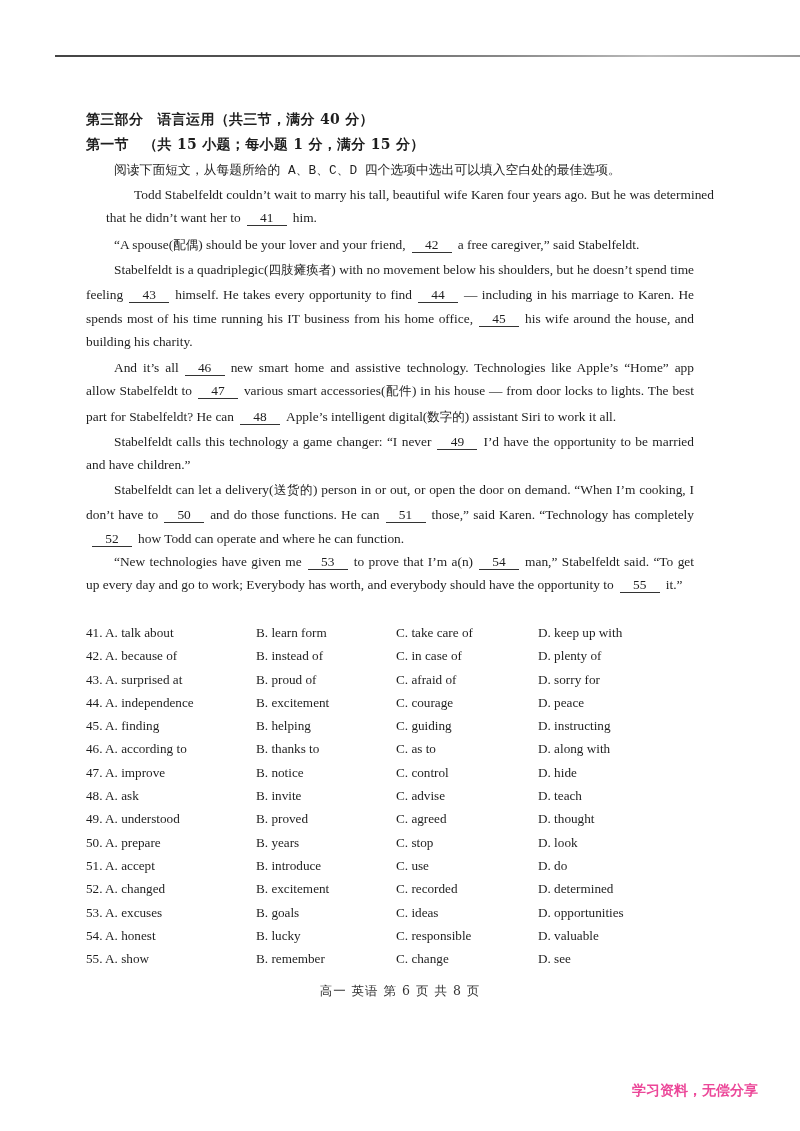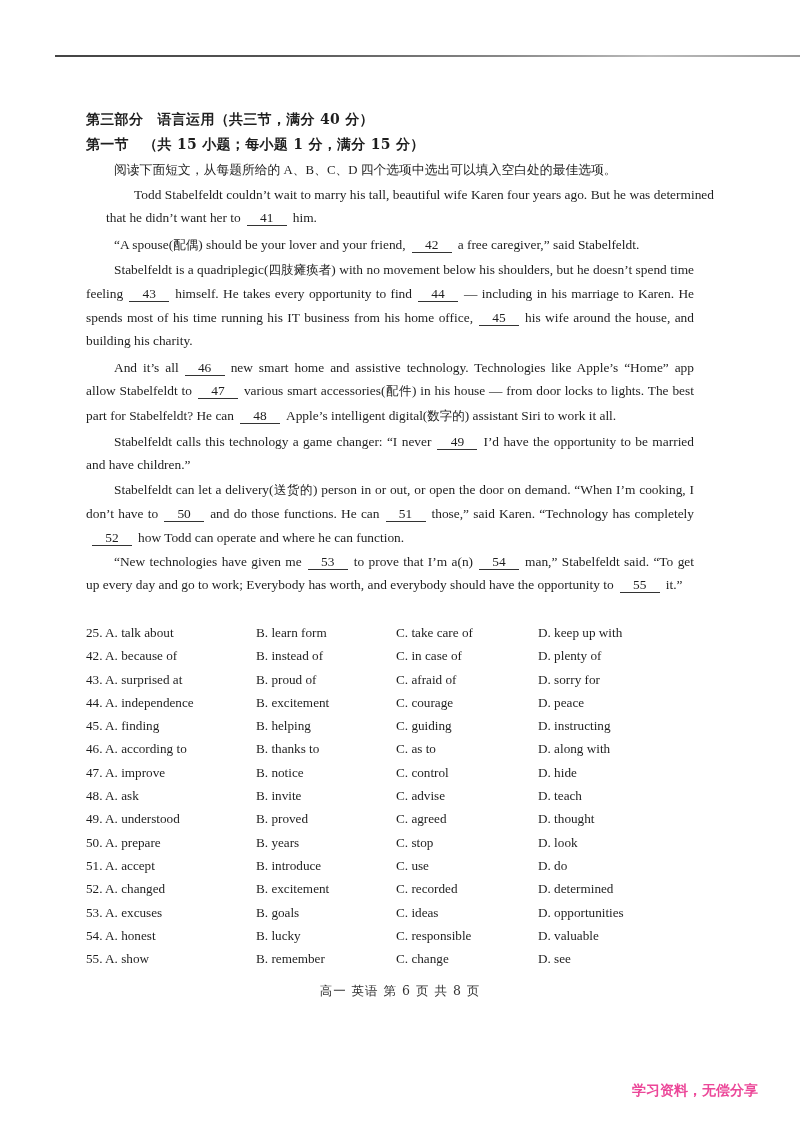--- a/index.html
+++ b/index.html
@@ -7,21 +7,21 @@
          font-family: "Liberation Serif", "DejaVu Serif", serif; color: #1e1e1e; }
   .topline { position: absolute; left: 55px; top: 55px; width: 745px; height: 2px;
              background: linear-gradient(to right, #444 0%, #555 30%, #888 60%, #bbb 80%, #999 100%); }
   .heading { position: absolute; left: 86px; font-size: 14px; font-weight: bold;
              font-family: "DejaVu Serif", serif; letter-spacing: 0.3px; }
   .h1 { top: 111px; }
   .h2 { top: 136px; }
   .para { position: absolute; left: 86px; width: 608px; font-size: 13.4px; line-height: 23.3px;
           text-align: justify; }
   .indent { text-indent: 28px; }
-  .zh { font-family: Liberation Serif, serif; font-size: 12.5px; }
+  .zh { font-family: Liberation Mono, monospace; font-size: 12.5px; }
   .blank { display: inline-block; min-width: 40px; text-align: center; border-bottom: 1px solid #333;
            line-height: 15px; margin: 0 6px; text-indent: 0; }
   .options { position: absolute; left: 86px; top: 621px; width: 600px; }
   .opt-row { display: flex; height: 23.3px; font-size: 13.2px; line-height: 23.3px; }
   .opt-row span { display: block; }
   .c0 { width: 170px; }
   .c1 { width: 140px; }
   .c2 { width: 142px; }
   .c3 { width: 140px; }
   .footer { position: absolute; top: 983px; left: 0; width: 800px; text-align: center;
@@ -62,21 +62,21 @@
 <div class="para indent" style="top:478px;">
   <span>Stabelfeldt can let a delivery(</span><span class="zh">送货的</span><span>) person in or out, or open the door on demand. “When I’m cooking, I don’t have to</span><span class="blank">50</span><span>and do those functions. He can</span><span class="blank">51</span><span>those,” said Karen. “Technology has completely</span><span class="blank">52</span><span>how Todd can operate and where he can function.</span>
 </div>
 
 <div class="para indent" style="top:550px;">
   <span>“New technologies have given me</span><span class="blank">53</span><span>to prove that I’m a(n)</span><span class="blank">54</span><span>man,” Stabelfeldt said. “To get up every day and go to work; Everybody has worth, and everybody should have the opportunity to</span><span class="blank">55</span><span>it.”</span>
 </div>
 
 <div class="options">
   <div class="opt-row">
-      <span class="c0"><span style="display:inline">25.</span> <span style="display:inline">A. talk about</span></span>
+      <span class="c0"><span style="display:inline">41.</span> <span style="display:inline">A. talk about</span></span>
       <span class="c1">B. learn form</span>
       <span class="c2">C. take care of</span>
       <span class="c3">D. keep up with</span>
     </div>
   <div class="opt-row">
       <span class="c0"><span style="display:inline">42.</span> <span style="display:inline">A. because of</span></span>
       <span class="c1">B. instead of</span>
       <span class="c2">C. in case of</span>
       <span class="c3">D. plenty of</span>
     </div>

